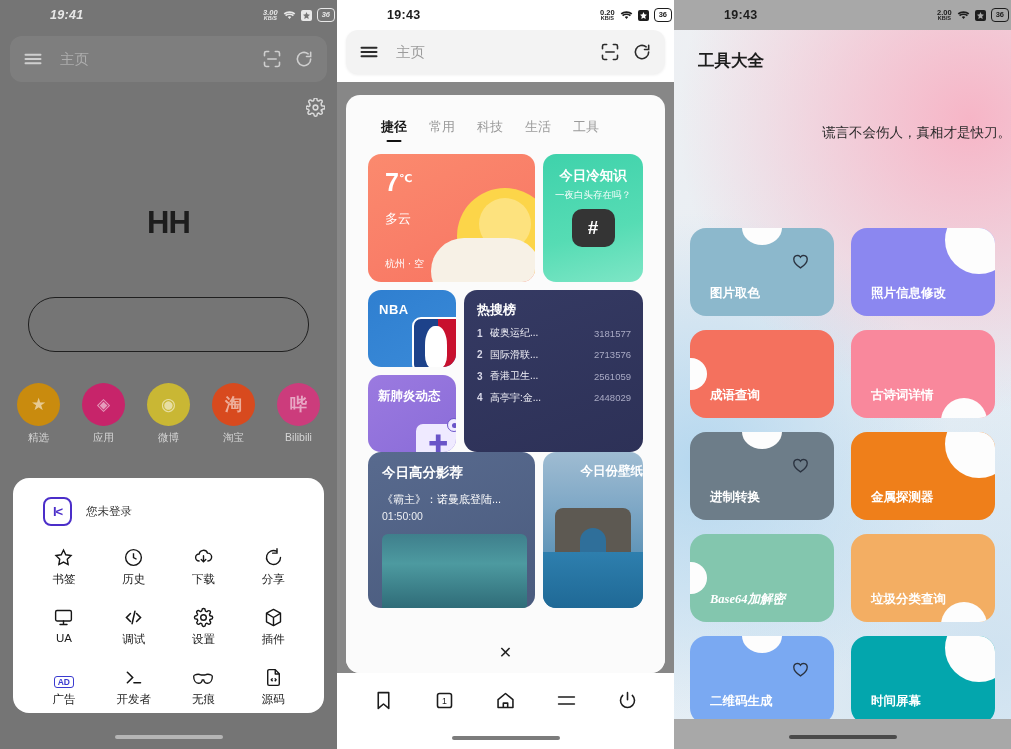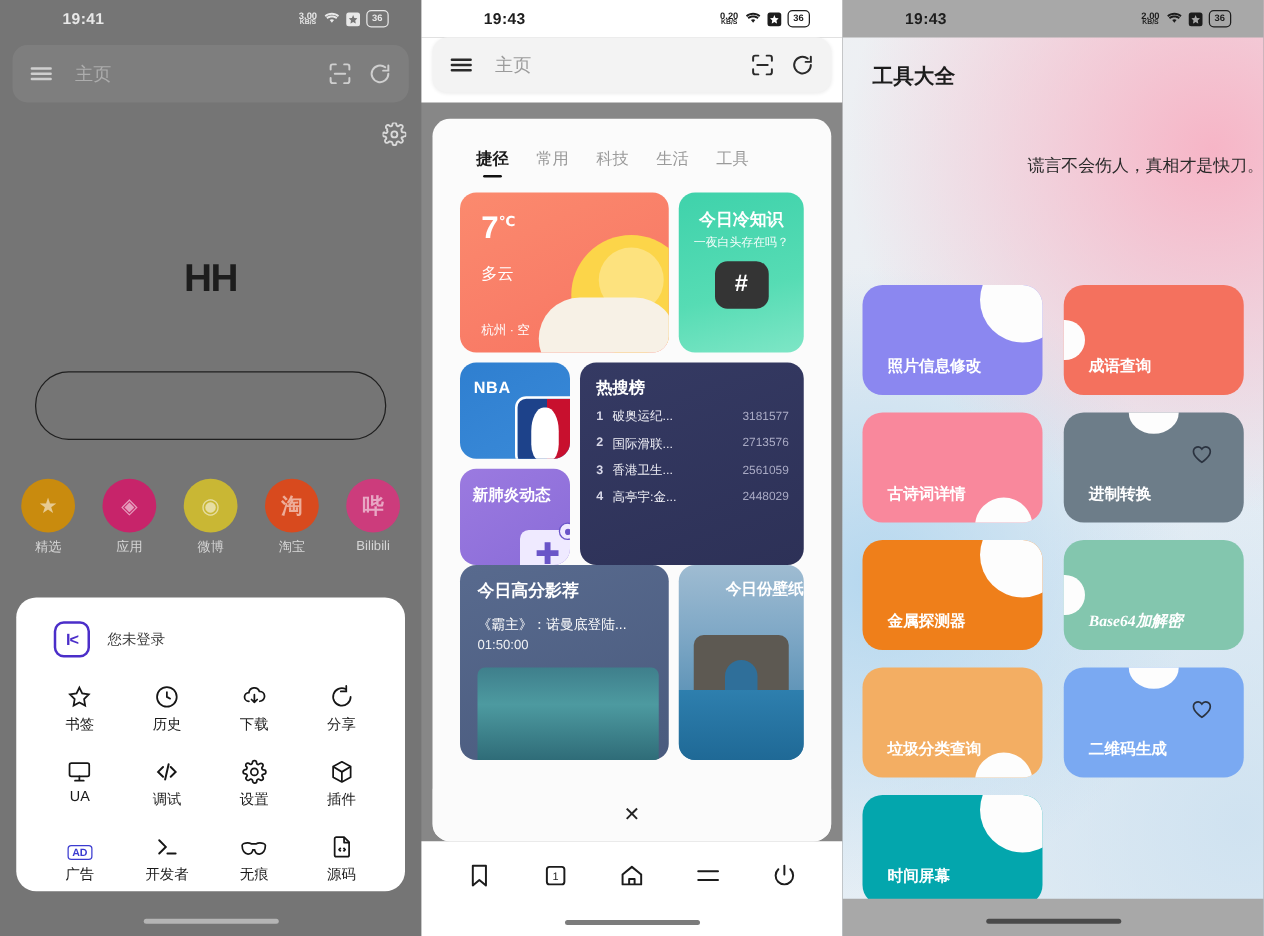--- a/index.html
+++ b/index.html
@@ -15,39 +15,39 @@
   
   .statusbar {
     height: 30px; display: flex; align-items: center;
     position: relative; z-index: 5;
   }
   .sb-time {
     font-size: 12.5px; font-weight: bold; letter-spacing: .3px;
     margin-left: 50px;
   }
   .sb-right {
-    margin-left: auto; margin-right: 26px;
+    margin-left: auto; margin-right: 2px;
     display: flex; align-items: center; gap: 5px;
   }
   .sb-kbs { text-align: center; line-height: 1; }
   .sb-kbs .n { font-size: 7.5px; font-weight: bold; display:block; }
   .sb-kbs .u { font-size: 5.5px; font-weight: bold; display:block; }
   .sb-batt {
     font-size: 7.5px; font-weight: bold;
     border: 1.2px solid currentColor; border-radius: 4px;
     padding: 0px 4px 0.5px 4px; line-height: 11px;
   }
   .sb-sq { width: 11px; height: 11px; border-radius: 2px; background: currentColor;
            display:flex; align-items:center; justify-content:center;}
   .sb-sq svg { display:block; }
   .wifi { display:block; }
 
   
   .p1 { background: #757575; color: #dcdcdc; }
-  .p1 .statusbar { color: #e8e8e8; }
+  .p1 .statusbar { color: #e8e8e8; font-style: italic; }
   .p1-omnibox {
     margin: 6px 10px 0 10px; height: 46px;
     background: rgba(255,255,255,0.07);
     border-radius: 12px;
     display: flex; align-items: center; padding: 0 13px;
   }
   .p1-omnibox .ob-title {
     font-size: 14.5px; color: #adadad; margin-left: 17px; flex: 1;
   }
   .ob-ic { width: 20px; height: 20px; color: #cfcfcf; }
@@ -671,20 +671,27 @@
         </span>
         <span class="sb-batt">36</span>
       </span>
     </div>
 
     <div class="p3-title">工具大全</div>
     <div class="p3-quote">谎言不会伤人，真相才是快刀。</div>
 
     <div class="p3-grid">
 
+      <div class="tool" style="background:#8cb8cc">
+        <div class="notch-top"></div>
+        <span class="tool-heart"><svg viewBox="0 0 24 24" fill="none" stroke="currentColor" stroke-width="1.7">
+              <path d="M12 20S3.5 14.6 3.5 9.1A4.6 4.6 0 0112 6.6a4.6 4.6 0 018.5 2.5C20.5 14.6 12 20 12 20z"></path>
+            </svg></span>
+        <span class="tool-label">图片取色</span>
+      </div>
 
       <div class="tool" style="background:#8b87f0">
         <div class="notch-corner"></div>
         <span class="tool-label">照片信息修改</span>
       </div>
 
       <div class="tool" style="background:#f4715e">
         <div class="notch-left"></div>
         <span class="tool-label">成语查询</span>
       </div>

